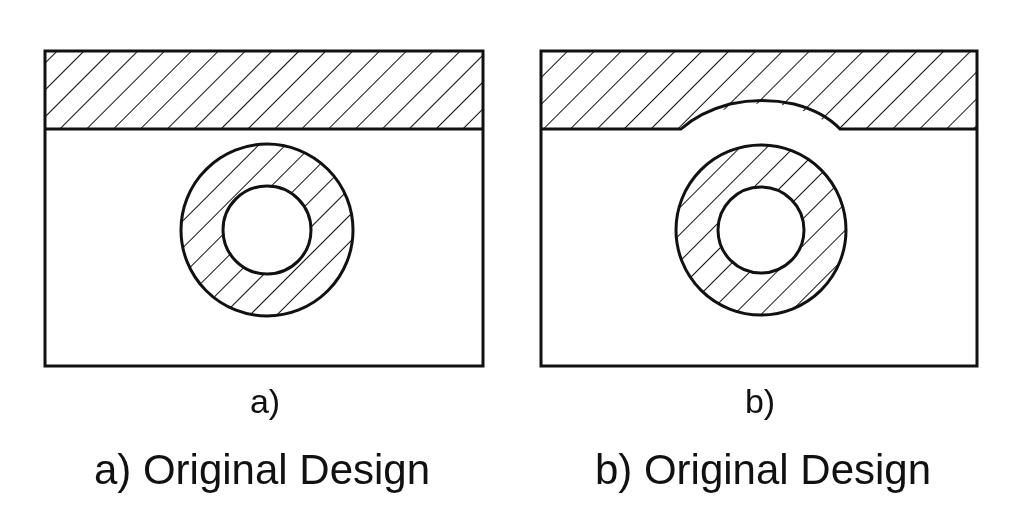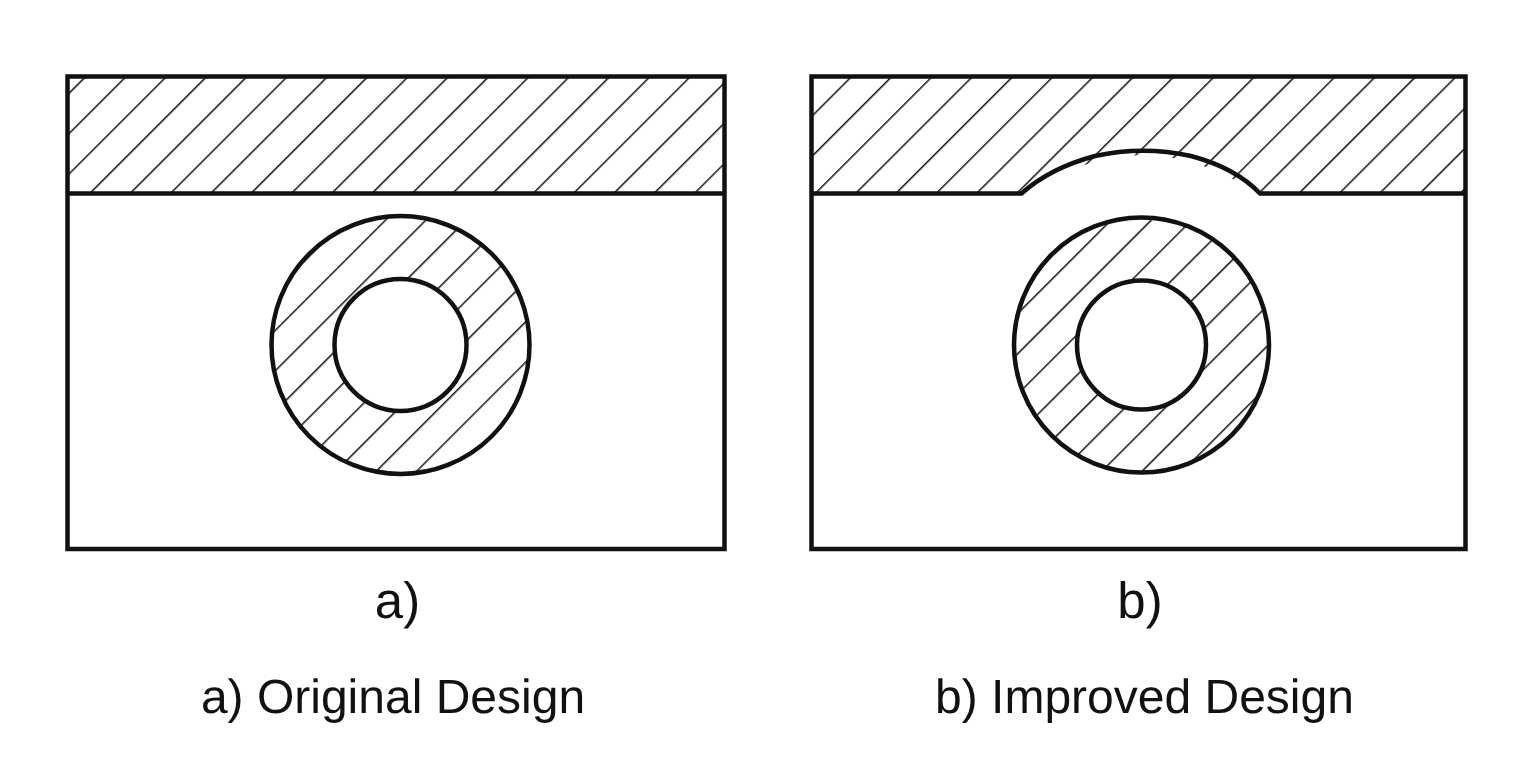--- a/index.html
+++ b/index.html
@@ -2,21 +2,21 @@
 <html><head>
 <meta charset="utf-8">
 <style>
   html, body { margin:0; padding:0; background:#ffffff; }
   body { width:1024px; height:518px; position:relative; overflow:hidden;
          font-family:"Liberation Sans", sans-serif; color:#111; }
   svg.fig { position:absolute; left:0; top:0; }
   .lbl { position:absolute; text-align:center; color:#111;
          font-family:"Liberation Sans", sans-serif; white-space:nowrap; }
   .sub { font-size:34px; top:382px; width:200px; }
-  .cap { font-size:32px; top:446px; width:460px; }
+  .cap { font-size:42px; top:446px; width:460px; }
 </style>
 </head>
 <body>
 
 <svg class="fig" width="1024" height="518" viewBox="0 0 1024 518">
   <defs>
     <pattern id="hatch" patternUnits="userSpaceOnUse" width="19" height="19" patternTransform="rotate(45)">
       <line x1="0" y1="0" x2="0" y2="19" stroke="#111" stroke-width="2"></line>
     </pattern>
     <clipPath id="ringA">
@@ -39,13 +39,13 @@
     <path fill="none" stroke="#111" stroke-width="3" d="M 541,129 L 681,129 Q 700,112 730,104 Q 762,97 794,104 Q 824,112 840,129 L 977,129"></path>
     <path fill="url(#hatch)" fill-rule="evenodd" d="M 676,230 a 85,85 0 1,0 170,0 a 85,85 0 1,0 -170,0 Z M 718,230 a 43,43 0 1,0 86,0 a 43,43 0 1,0 -86,0 Z"></path>
     <circle cx="761" cy="230" r="85" fill="none" stroke="#111" stroke-width="3"></circle>
     <circle cx="761" cy="230" r="43" fill="#fff" stroke="#111" stroke-width="3"></circle>
   </g>
 </svg>
 
 <div class="lbl sub" style="left:165px;">a)</div>
 <div class="lbl sub" style="left:660px;">b)</div>
 <div class="lbl cap" style="left:32px;">a) Original Design</div>
-<div class="lbl cap" style="left:533px;">b) Improved Design</div>
+<div class="lbl cap" style="left:533px;">b) Original Design</div>
 
 </body></html>

